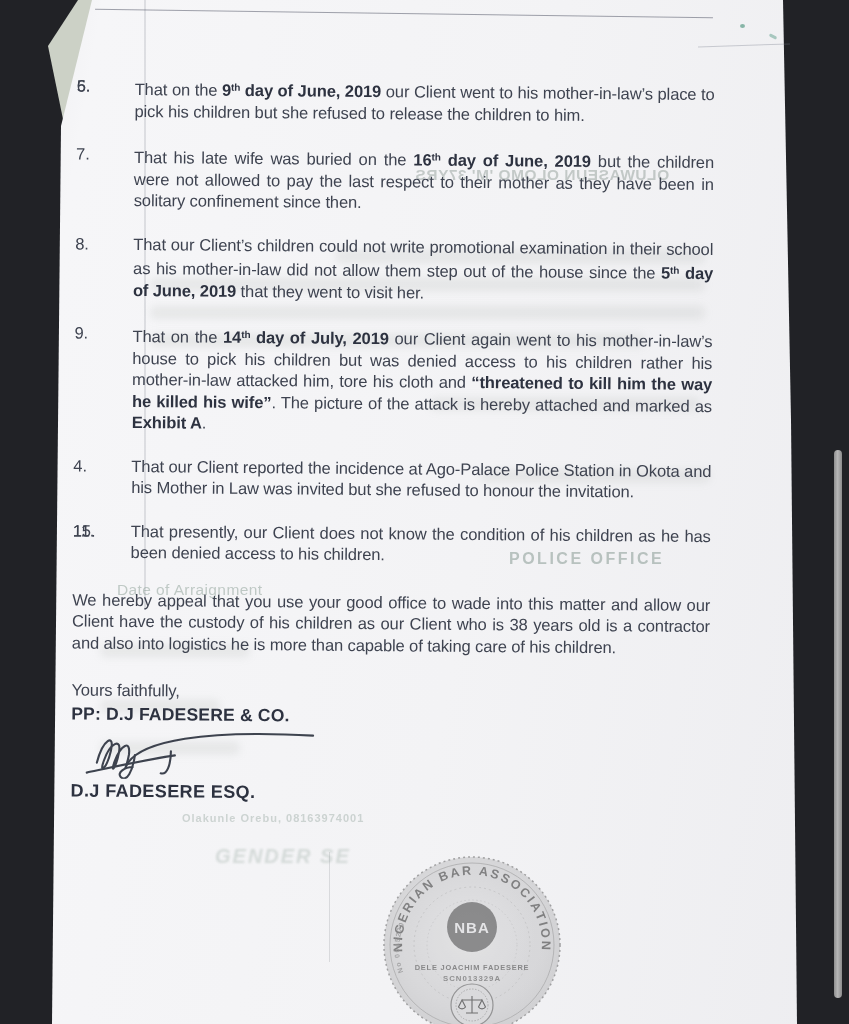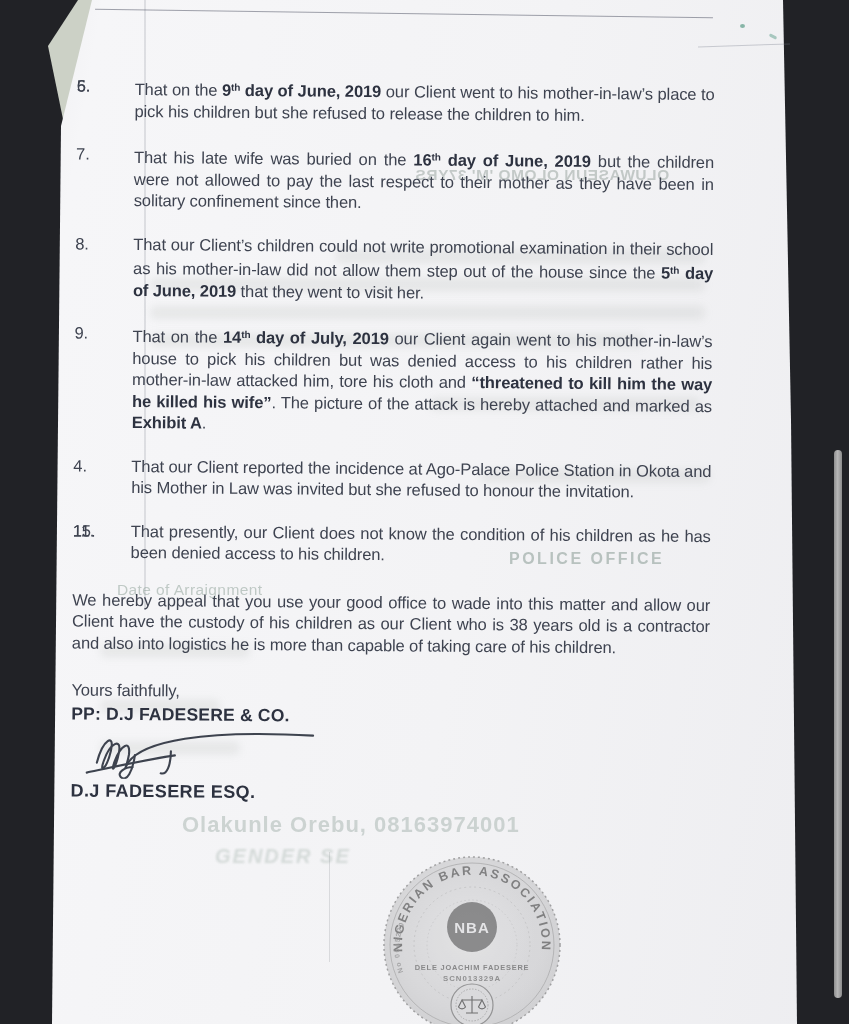--- a/index.html
+++ b/index.html
@@ -26,21 +26,21 @@
   .speck-b{position:absolute;left:769px;top:35px;width:8px;height:3px;border-radius:2px;
            background:#3a8a70;opacity:.4;transform:rotate(28deg);z-index:3;}
   
   .art{position:absolute;z-index:3;white-space:nowrap;}
   .art-mirror{left:415px;top:166px;transform:scaleX(-1);filter:blur(.6px);
               font-weight:bold;font-size:15.5px;letter-spacing:.5px;color:rgba(96,116,106,.33);}
   .art-police{left:483px;top:550px;font-weight:bold;font-size:16px;letter-spacing:2.5px;
               filter:blur(.4px);color:rgba(125,146,137,.5);margin-left:26px;}
   .art-arraign{left:117px;top:581px;font-size:15.5px;letter-spacing:.4px;
                filter:blur(.5px);color:rgba(132,152,143,.48);}
-  .art-contact{left:182px;top:812px;font-weight:bold;font-size:22px;letter-spacing:1px;
+  .art-contact{left:182px;top:812px;font-weight:bold;font-size:11px;letter-spacing:1px;
                filter:blur(.7px);color:rgba(140,158,150,.38);}
   .art-gender{left:215px;top:845px;font-weight:bold;font-size:20px;letter-spacing:2px;
               filter:blur(.9px);color:rgba(140,158,150,.3);font-style:italic;}
   .smudge{position:absolute;border-radius:6px;background:rgba(128,140,132,.13);
           filter:blur(4px);z-index:3;}
   
   .doc{position:absolute;left:135px;top:54px;width:580px;z-index:4;
        transform:rotate(.5deg);transform-origin:0 0;
        color:#3e4350;font-size:16.5px;line-height:21.5px;letter-spacing:-.1px;
        text-align:justify;}

